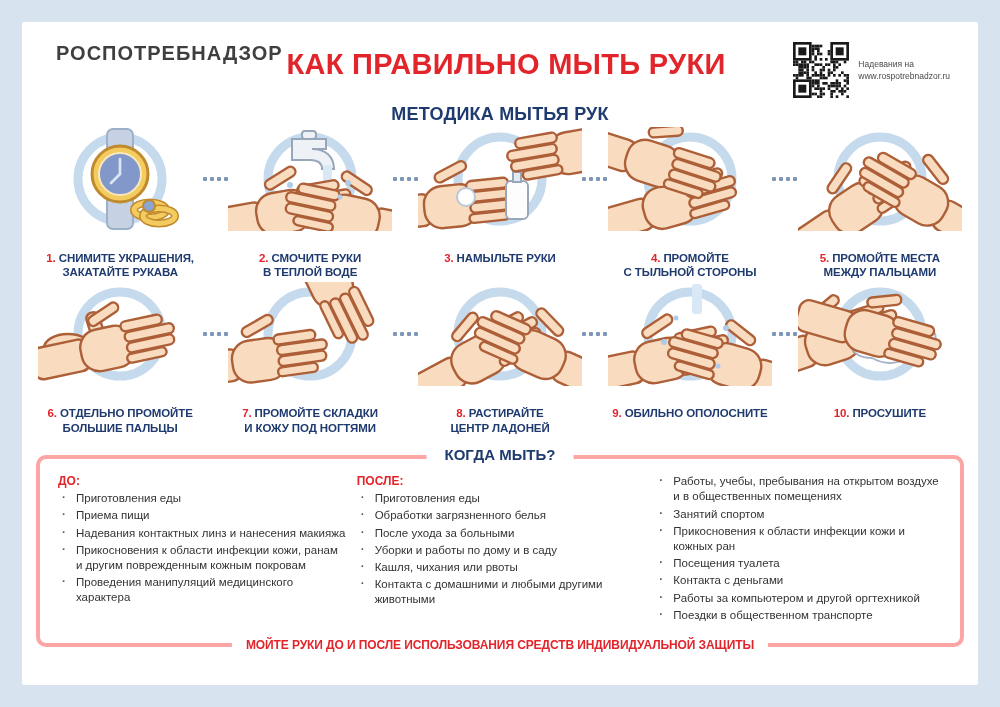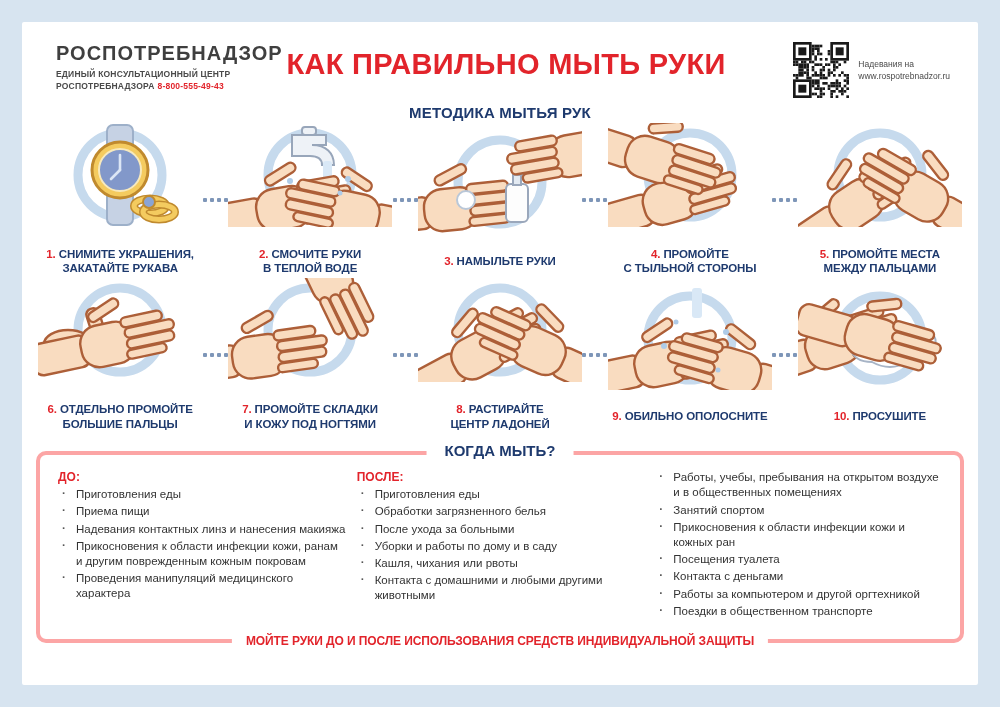--- a/index.html
+++ b/index.html
@@ -13,24 +13,24 @@
   
   header{position:relative;height:78px}
   .brand{position:absolute;left:34px;top:20px}
   .brand-name{font-size:20px;font-weight:bold;color:#3f3f3f;letter-spacing:1px}
   .brand-sub{font-size:8.5px;font-weight:bold;color:#4a4a4a;margin-top:4px;line-height:1.4;letter-spacing:.2px}
   .phone{color:#e2242b;margin-left:3px}
   h1{position:absolute;left:212px;right:200px;top:26px;text-align:center;font-size:29px;color:#e2242b;margin:0;letter-spacing:.3px;white-space:nowrap}
   .qr-block{position:absolute;right:28px;top:20px;display:flex;align-items:center;gap:9px}
   .qr-caption{font-size:8.5px;color:#4a4a4a;white-space:pre-line;line-height:1.45}
 
-  h2{text-align:center;font-size:15px;color:#1e3a6e;margin:4px 0 0;letter-spacing:.2px}
+  h2{text-align:center;font-size:18px;color:#1e3a6e;margin:4px 0 0;letter-spacing:.2px}
 
   
-  .steps-row{display:flex;align-items:center;justify-content:center;padding:2px 16px 0}
+  .steps-row{display:flex;align-items:flex-start;justify-content:center;padding:2px 16px 0}
   .step{width:166px;text-align:center}
   .illus{height:104px}
   .illus svg{width:164px;height:104px;display:block;margin:0 auto}
   .dots{width:26px;height:104px;display:flex;gap:3px;justify-content:center;align-items:center}
   .dot{width:4px;height:4px;background:#7e96b8;border-radius:1px;flex:0 0 auto}
   .step-caption{font-size:11.5px;font-weight:bold;color:#1e3a6e;white-space:pre-line;line-height:1.28;margin-top:5px;letter-spacing:-.1px}
   .step-num{color:#e2242b;margin-right:3px}
 
   
   .when-box{position:relative;margin:20px 14px 0;border:4px solid #fca5a5;border-radius:10px;padding:15px 16px 18px;min-height:150px}
@@ -56,24 +56,20 @@
       <rect x="-12" y="-1" width="48" height="10" rx="5"></rect>
       <rect x="-14" y="10" width="40" height="9" rx="4.5"></rect>
     </g>
   </defs>
 </svg>
 
 <div class="poster">
   <header>
     <div class="brand">
       <div class="brand-name">РОСПОТРЕБНАДЗОР</div>
-      <div class="brand-sub">
-        <span>ЕДИНЫЙ КОНСУЛЬТАЦИОННЫЙ ЦЕНТР</span><br>
-        <span>РОСПОТРЕБНАДЗОРА</span><span class="phone">8-800-555-49-43</span>
-      </div>
     </div>
     <h1>КАК ПРАВИЛЬНО МЫТЬ РУКИ</h1>
     <div class="qr-block">
       <svg id="qr-svg" width="56" height="56" viewBox="0 0 54.6 54.6">
           <rect x="0" y="0" width="54.6" height="54.6" fill="#ffffff"></rect>
           <rect x="18.2" y="2.6" width="2.6" height="2.6" fill="#1a1a1a"></rect>
           <rect x="20.8" y="2.6" width="2.6" height="2.6" fill="#1a1a1a"></rect>
           <rect x="23.400000000000002" y="2.6" width="2.6" height="2.6" fill="#1a1a1a"></rect>
           <rect x="26" y="2.6" width="2.6" height="2.6" fill="#1a1a1a"></rect>
           <rect x="18.2" y="5.2" width="2.6" height="2.6" fill="#1a1a1a"></rect>

